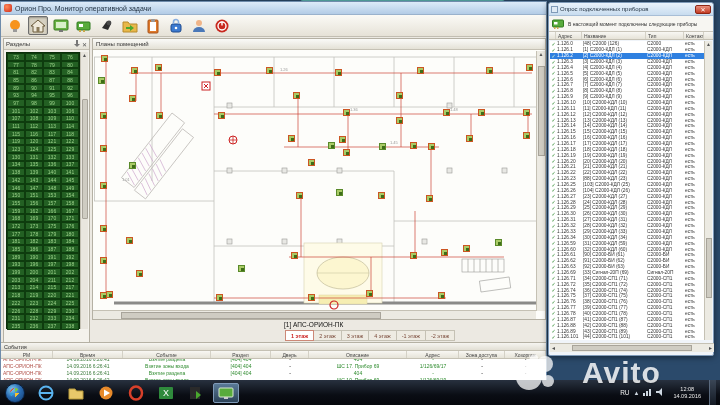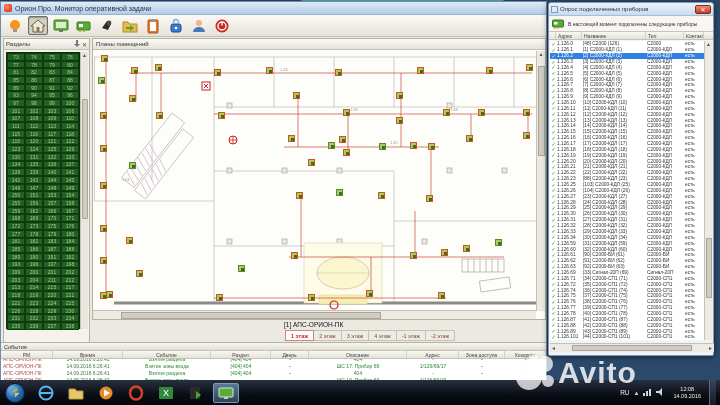--- a/index.html
+++ b/index.html
@@ -183,21 +183,21 @@
     padding-right:4px; }
   #tray-lang { color:#eee; font-size:6.5px; }
   .tray-glyph { color:#cfd8e2; font-size:6px; }
   #tray-clock { color:#eee; font-size:5.5px; text-align:center; line-height:6.5px;
     padding:0 4px; }
   #show-desktop { width:7px; height:25px; background:linear-gradient(#3a4656,#141a24);
     border-left:1px solid #5a6a7e; }
 
   
   #watermark { left:512px; top:348px; width:205px; height:50px; z-index:4;
-    display:flex; align-items:center; opacity:.82; pointer-events:none; }
+    display:flex; align-items:center; opacity:.82; pointer-events:none;gap:24px; }
   #watermark-text { color:#fff; font-size:30px; font-weight:bold;
     letter-spacing:1px; text-shadow:0 1px 2px rgba(0,0,0,.25); }
 </style>
 </head>
 <body>
 
 <div id="bg-sliver" class="abs"></div>
 
 <div id="main-window" class="abs">
 

